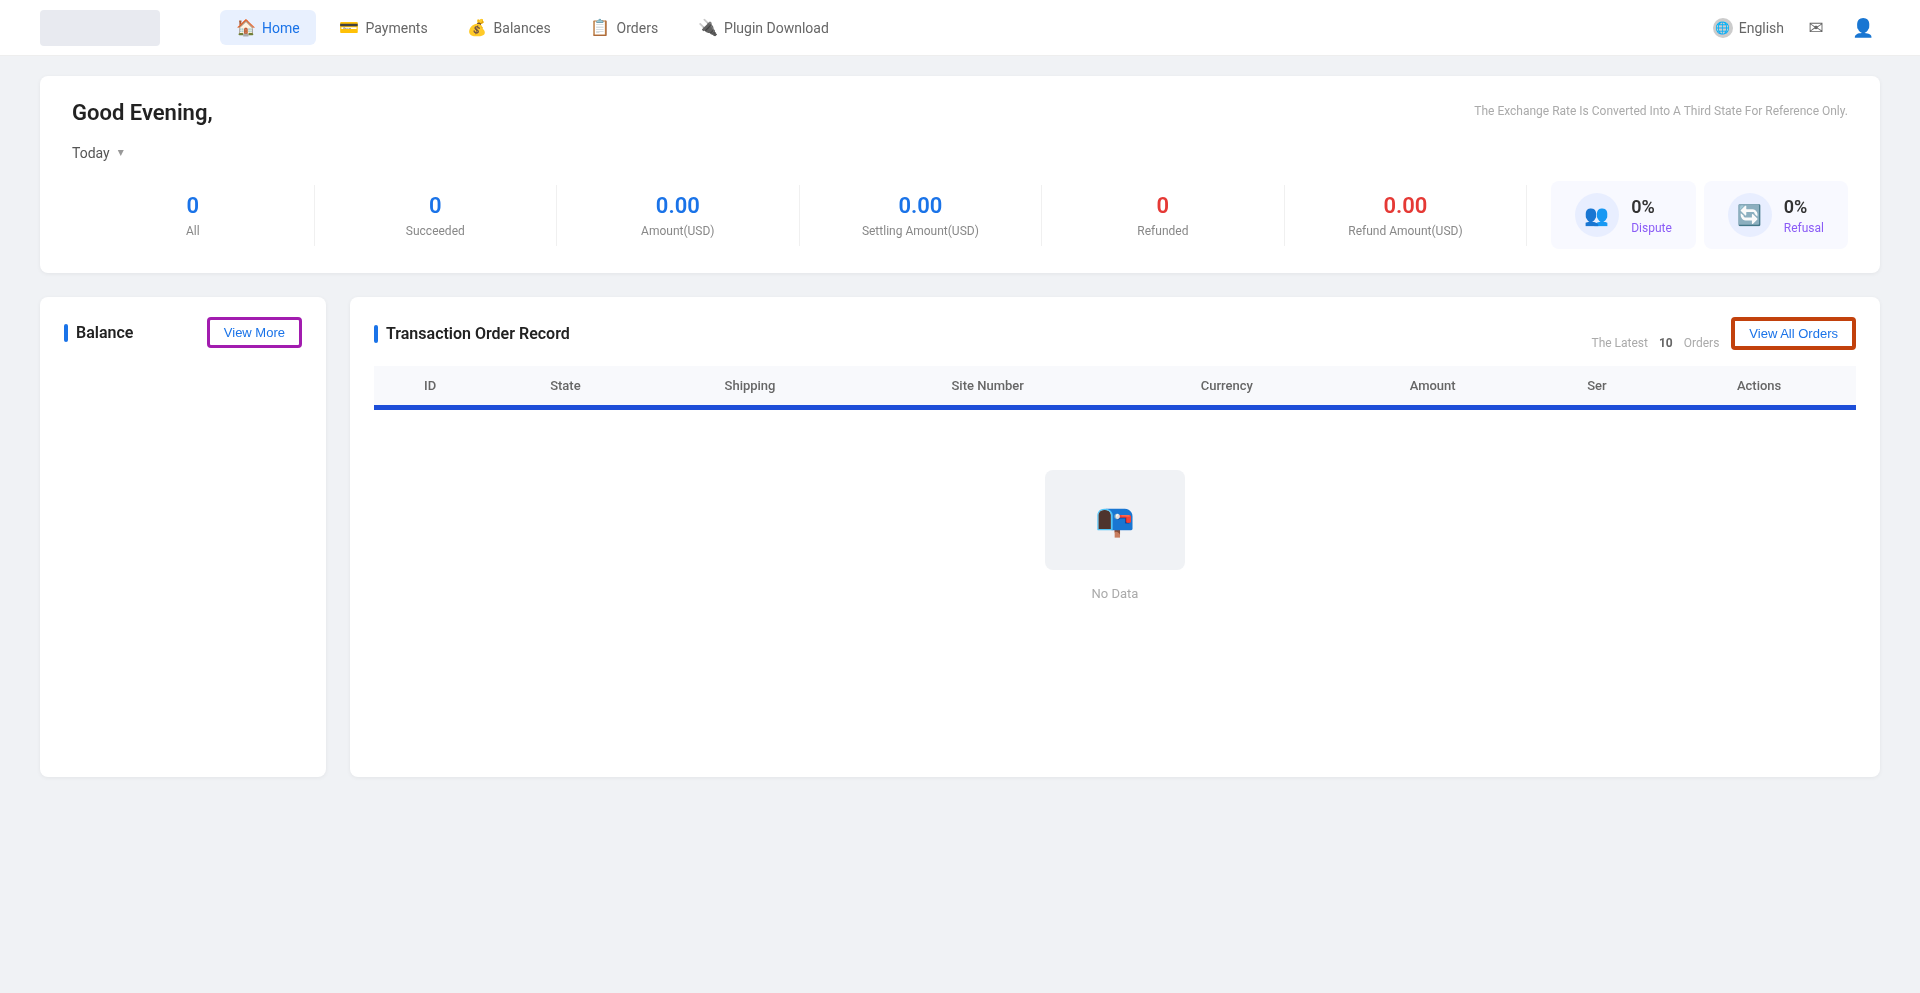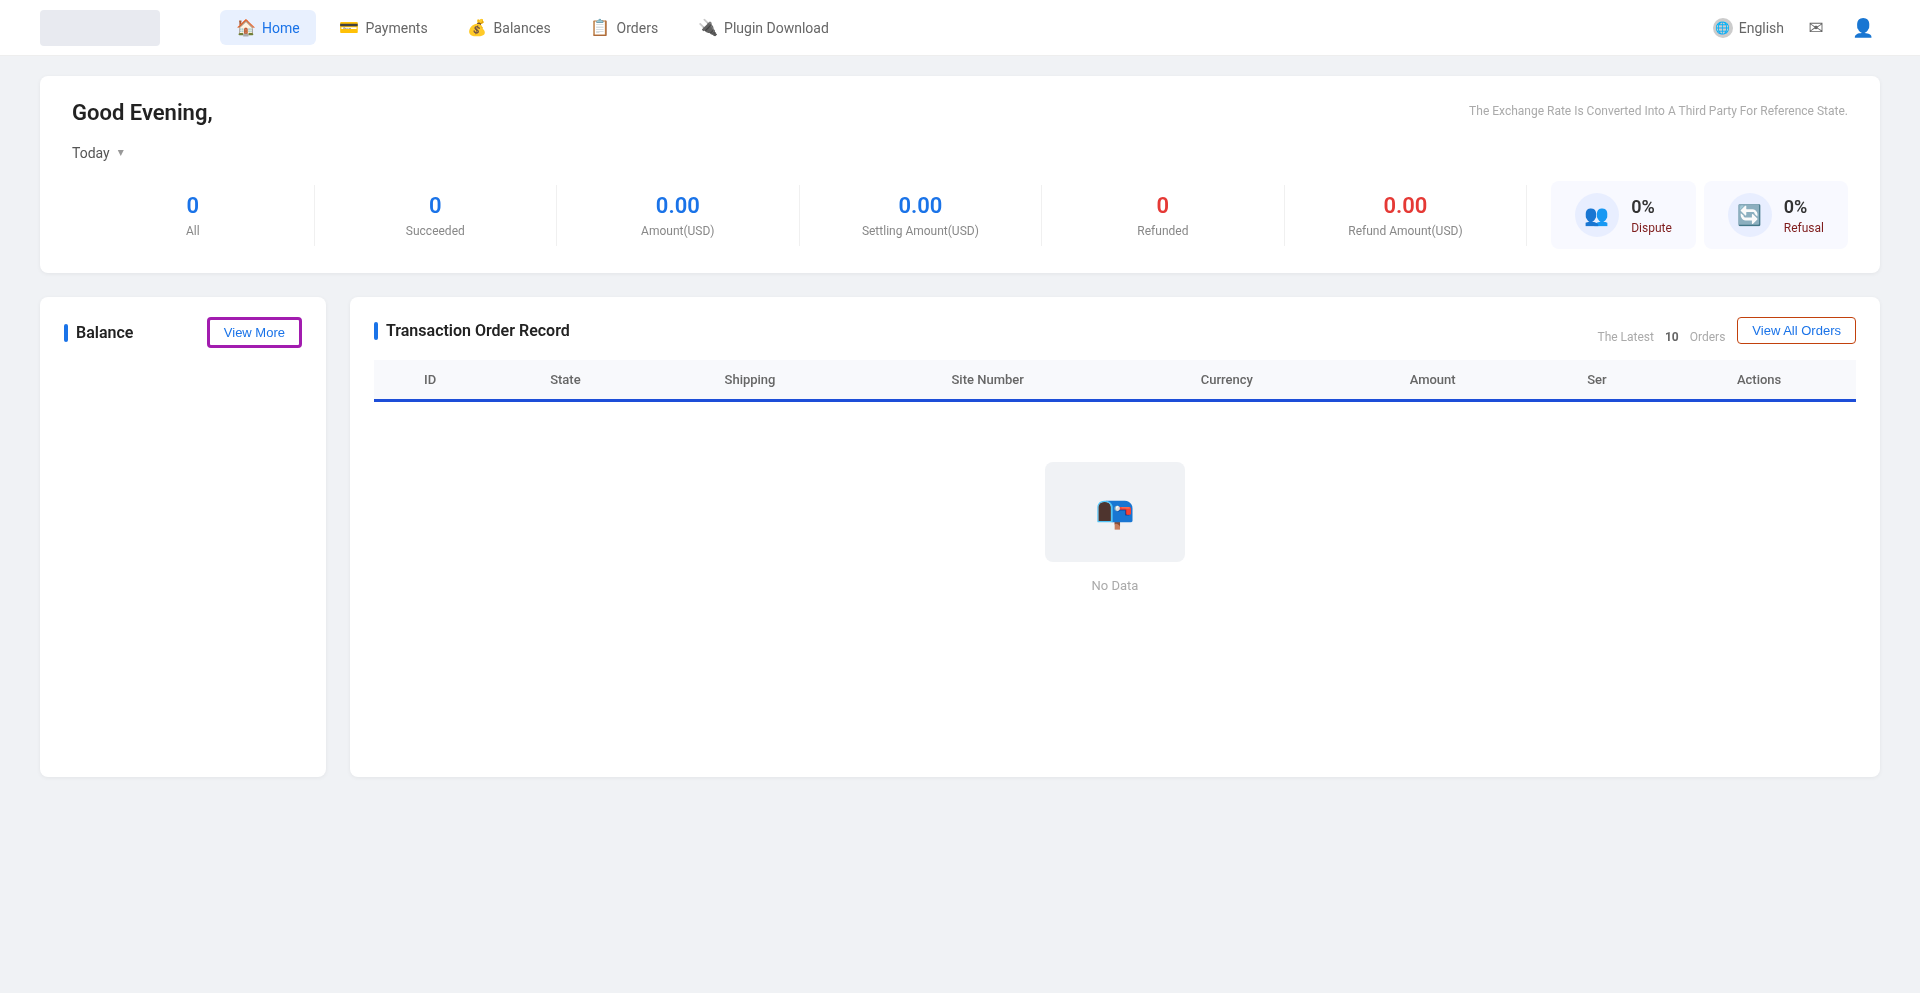--- a/index.html
+++ b/index.html
@@ -178,21 +178,21 @@
       font-size: 20px;
       color: #5c6bc0;
     }
     .circ-info .circ-value {
       font-size: 18px;
       font-weight: 600;
       color: #333;
     }
     .circ-info .circ-label {
       font-size: 12px;
-      color: #7f1d1d;
+      color: #8b5cf6;
       margin-top: 4px;
     }
 
     
     .two-col {
       display: flex;
       gap: 24px;
     }
     .left-col {
       width: 286px;
@@ -253,21 +253,21 @@
     }
     thead tr {
       background: #f8f9fc;
     }
     thead th {
       padding: 12px 16px;
       text-align: center;
       font-size: 13px;
       font-weight: 500;
       color: #666;
-      border-bottom: 3px solid #1d4ed8;
+      border-bottom: 5px solid #1d4ed8;
     }
 
     
     .no-data-container {
       display: flex;
       flex-direction: column;
       align-items: center;
       justify-content: center;
       padding: 60px 0;
     }
@@ -291,21 +291,21 @@
       font-size: 12px;
       color: #aaa;
       display: flex;
       align-items: center;
       gap: 4px;
     }
     .table-meta strong {
       color: #666;
     }
     .view-all-btn {
-      border: 1px solid #c2410c;
+      border: 4px solid #c2410c;
       color: #1a73e8;
       background: transparent;
       padding: 5px 14px;
       border-radius: 4px;
       font-size: 13px;
       cursor: pointer;
       margin-left: 12px;
     }
   </style>
 </head>
@@ -350,21 +350,21 @@
   </div>
 </nav>
 
 <div class="main-content">
 
   <div class="dashboard-card">
     <div class="dashboard-header">
       <div>
         <div class="greeting">Good Evening,</div>
       </div>
-      <div class="exchange-note">The Exchange Rate Is Converted Into A Third Party For Reference State.</div>
+      <div class="exchange-note">The Exchange Rate Is Converted Into A Third State For Reference Only.</div>
     </div>
 
     <div class="date-filter">
       <span>Today</span>
       <span class="chevron">▾</span>
     </div>
 
     <div class="stats-row">
 
     <div class="stat-item">

